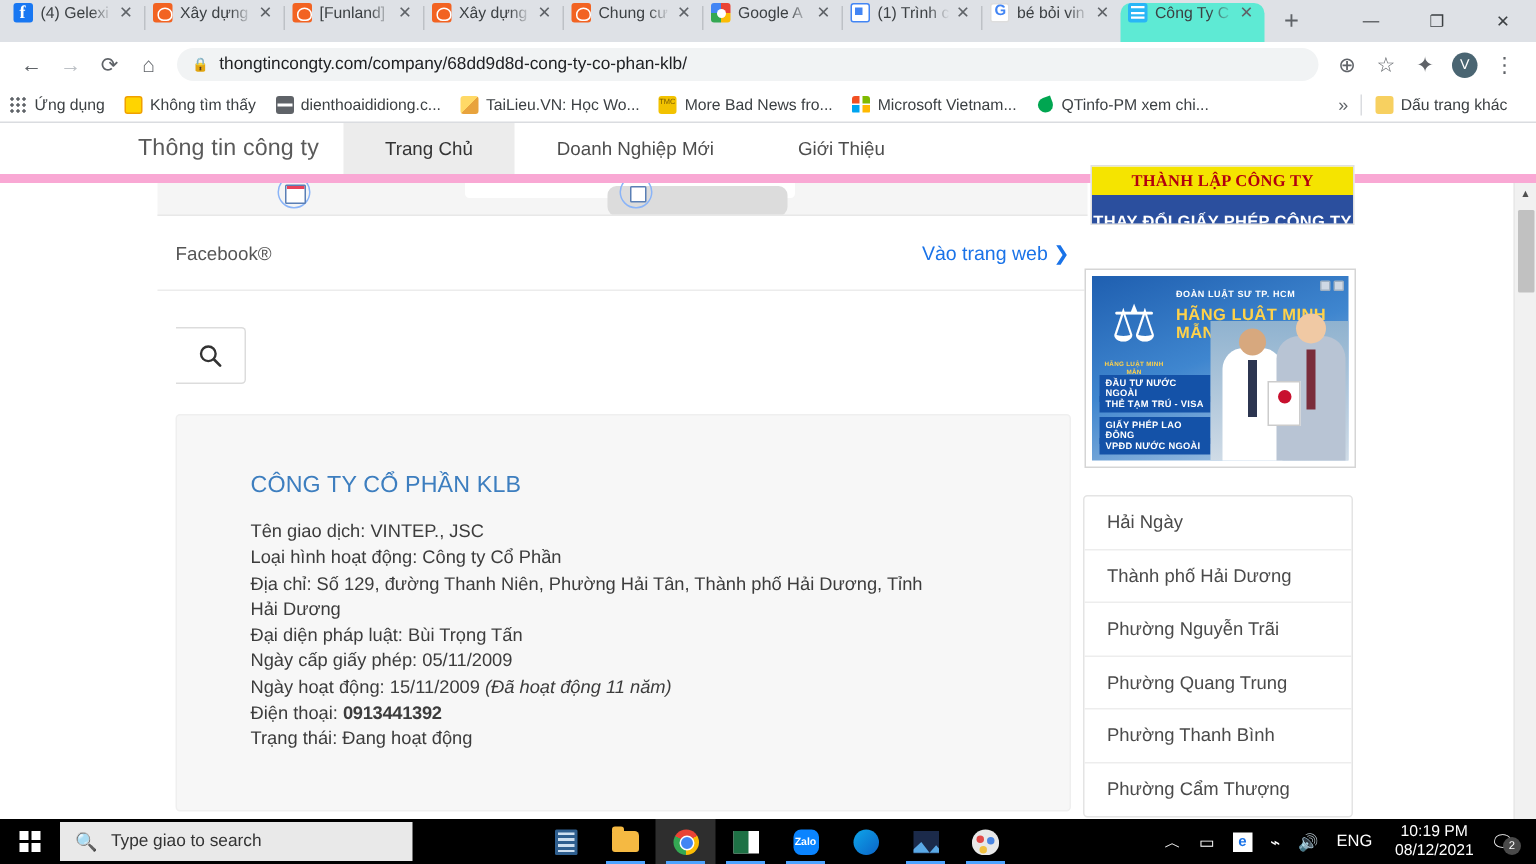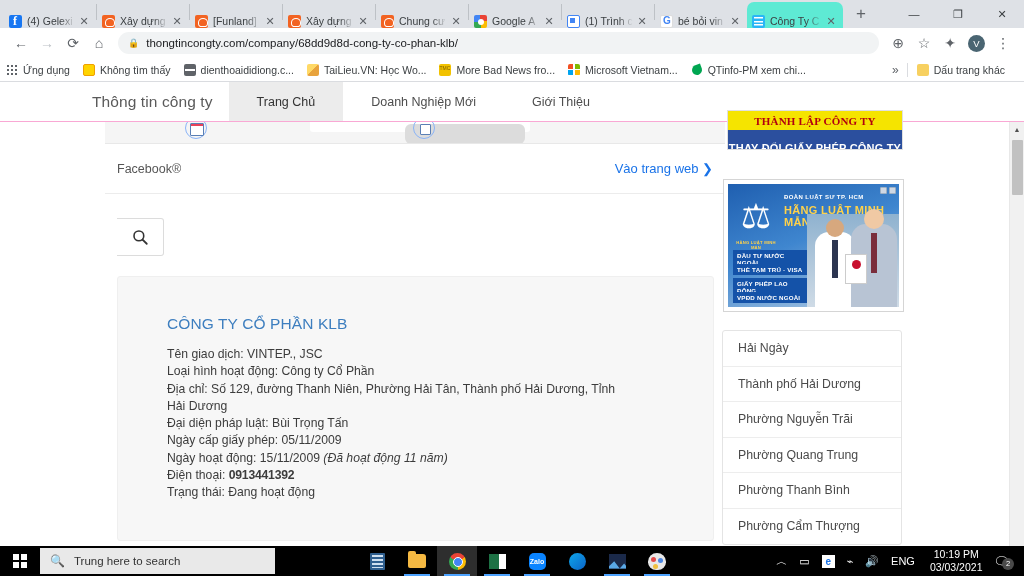--- a/index.html
+++ b/index.html
@@ -12,21 +12,21 @@
 
   
   .browser { width: 1024px; height: 546px; background: #dee1e6; position: relative; }
 
   
   .tabstrip {
     height: 28px; background: #dee1e6;
     display: flex; align-items: flex-end; padding-left: 4px; position: relative;
   }
   .tab {
-    height: 26px; width: 92px; display: flex; align-items: flex-end;
+    height: 26px; width: 92px; display: flex; align-items: flex-start;
     padding: 0 5px; border-radius: 7px 7px 0 0; position: relative;
     font-size: 10.5px; color: #3c4043; flex: 0 0 auto;
   }
   .tab.active { background: #5eead4; width: 96px; }
   .tab .favicon {
     width: 13px; height: 13px; flex: 0 0 13px; margin-right: 5px;
     border-radius: 2px; display: block; position: relative;
   }
   .tab .tab-title {
     flex: 1 1 auto; white-space: nowrap; overflow: hidden;
@@ -117,21 +117,21 @@
      background:#00a651; border-radius:50% 0 50% 50%; transform:rotate(-20deg);}
   .ico-folder { background:#f7d060; border-radius:1px 3px 3px 3px; }
   .bm-more { margin-left:auto; display:flex; align-items:center; flex:0 0 auto; }
   .bm-chev { color:#5f6368; padding:0 8px; font-size:12px; }
   .bm-vsep { width:1px; height:14px; background:#dadce0; margin-right:9px; }
 
   
   .viewport { position:relative; width:1024px; height:464px; background:#fff; overflow:hidden; }
 
   .sitenav {
-    height:40px; background:#fff; border-bottom:1px solid #f9a8d4;
+    height:40px; background:#fff; border-bottom:6px solid #f9a8d4;
     display:flex; align-items:stretch; padding-left:78px;
   }
   .brand { display:flex; align-items:center; font-size:15.5px; color:#5a5a5a;
            padding:0 16px 0 14px; letter-spacing:.1px; }
   .navlink { display:flex; align-items:center; padding:0 28px; font-size:12.5px;
              color:#4d4d4d; white-space:nowrap; }
   .navlink.active { background:#ececec; color:#333; }
 
   .content { position:relative; width:1024px; height:424px; background:#fff; }
 
@@ -559,21 +559,21 @@
     </div>
   </div>
 </div>
 
 <div class="taskbar">
   <div class="tb-start">
     <span class="winlogo"></span>
   </div>
   <div class="tb-search">
     <span class="mag">🔍</span>
-    <span>Trung here to search</span>
+    <span>Type giao to search</span>
   </div>
 
   <div class="tb-apps">
     <div class="tb-app">
       <span class="ti-calc"></span>
     </div>
     <div class="tb-app">
       <span class="ti-folder"></span>
       <span class="under"></span>
     </div>
@@ -604,20 +604,20 @@
 
   <div class="tray">
     <span class="ti">︿</span>
     <span class="ti">▭</span>
     <span class="ti eicon">e</span>
     <span class="ti">⌁</span>
     <span class="ti">🔊</span>
     <span class="ti">ENG</span>
     <span class="clock">
       <span style="display:block">10:19 PM</span>
-      <span style="display:block">03/03/2021</span>
+      <span style="display:block">08/12/2021</span>
     </span>
     <span class="notif">
       🗨
       <span class="badge">2</span>
     </span>
   </div>
 </div>
 
 </body></html>

